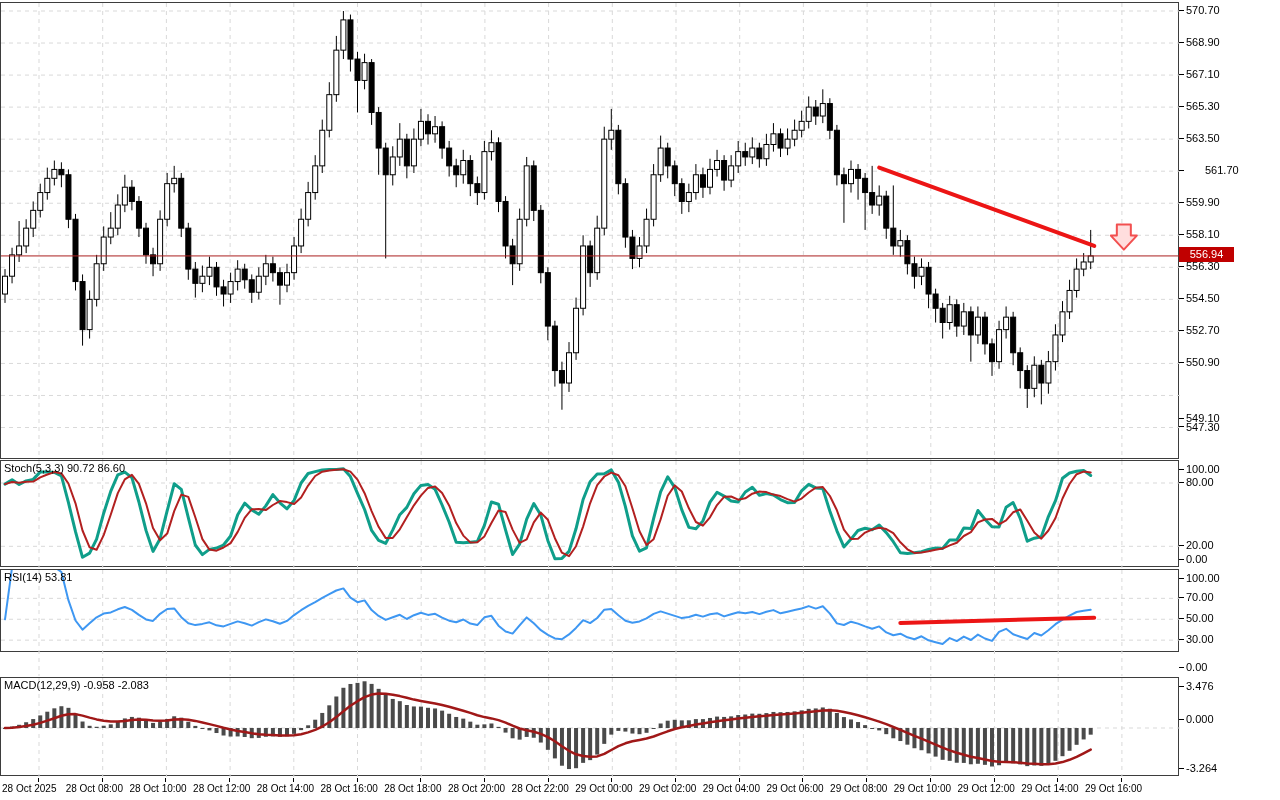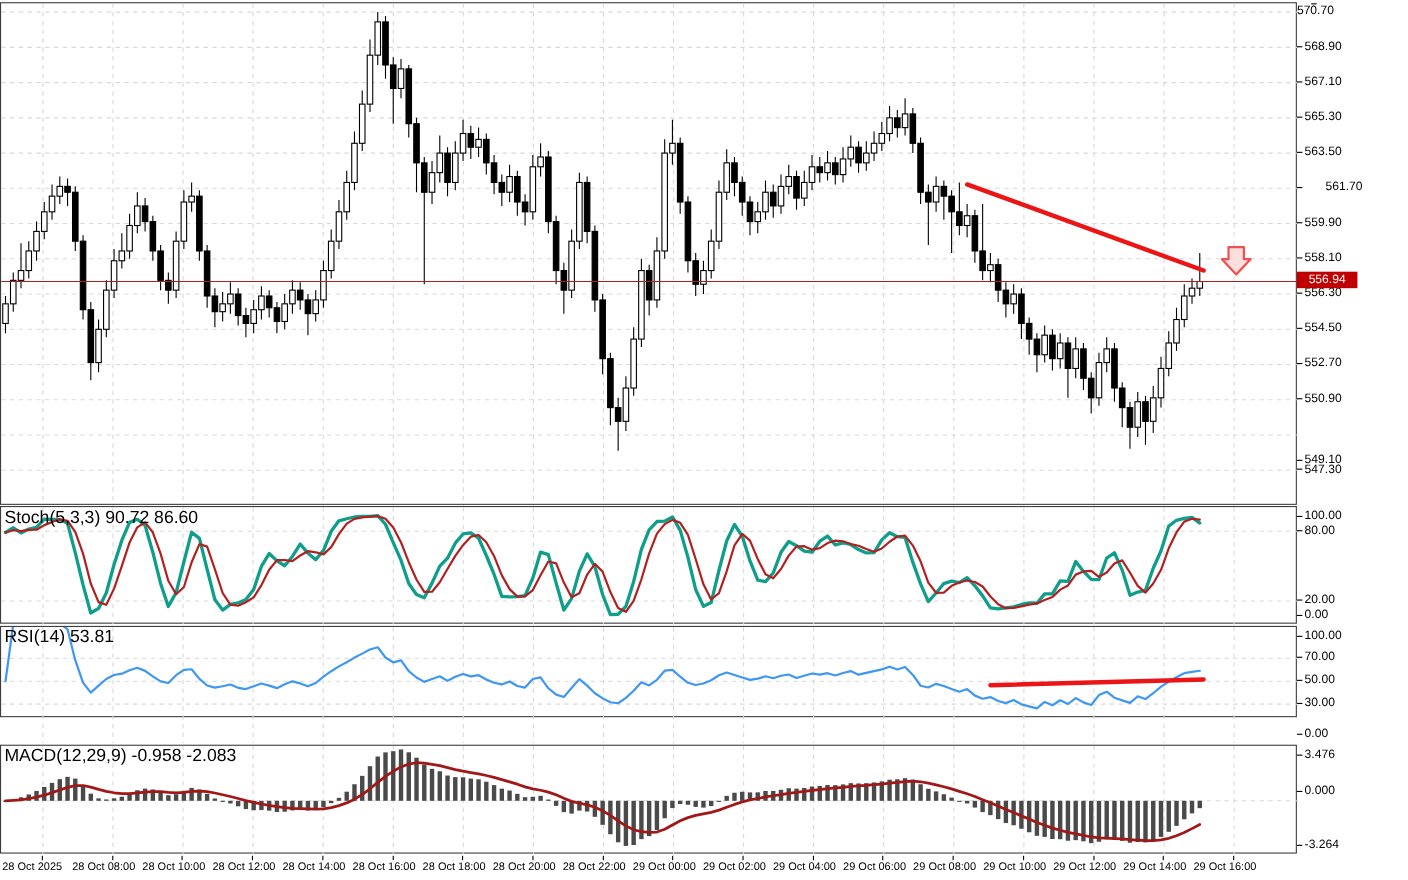--- a/index.html
+++ b/index.html
@@ -1,21 +1,21 @@
 <!DOCTYPE html>
 <html><head>
 <meta charset="utf-8">
 <style>
   html,body{margin:0;padding:0;background:#fff;}
   #chart{position:relative;width:1280px;height:800px;background:#ffffff;
          font-family:"Liberation Sans",sans-serif;overflow:hidden;}
   .panel{position:absolute;left:0;width:1179px;background:#fff;
          border:1px solid #3d3d3d;box-sizing:border-box;}
   .panel svg{position:absolute;left:0;top:0;}
-  .plabel{position:absolute;left:3px;top:1px;font-size:16px;color:#000;z-index:6;}
+  .plabel{position:absolute;left:3px;top:1px;font-size:11px;color:#000;z-index:6;}
   #axis-right{position:absolute;left:1179px;top:0;width:101px;height:778px;}
   .alabel{position:absolute;left:0;display:flex;align-items:center;height:14px;
           font-size:11px;color:#000;white-space:nowrap;}
   .alabel .tick{width:5px;height:1px;background:#000;margin-right:2px;flex:0 0 auto;}
   #badge{position:absolute;left:1179px;width:55px;height:15px;line-height:15px;
          font-size:11px;text-align:center;z-index:8;}
   #axis-time{position:absolute;top:778px;left:0;width:1280px;height:22px;}
   .tlabel{position:absolute;top:5px;font-size:10px;color:#000;white-space:nowrap;}
   .ttick{position:absolute;top:0;width:1px;height:4px;background:#000;}
 </style>
@@ -613,21 +613,21 @@
           <rect x="1059.5" y="50" width="4" height="28.189079150890677"></rect>
           <rect x="1066.55" y="50" width="4" height="22.779071676842918"></rect>
           <rect x="1073.6" y="50" width="4" height="16.813536833986547"></rect>
           <rect x="1080.6499999999999" y="50" width="4" height="11.44338586235692"></rect>
           <rect x="1087.7" y="50" width="4" height="6.671483188736389"></rect>
         </g>
         <polyline points="4.0,50.0 11.1,49.7 18.1,49.1 25.1,48.1 32.2,46.7 39.3,44.9 46.3,42.6 53.4,40.2 60.4,37.8 67.4,36.2 74.5,36.1 81.5,37.6 88.6,39.6 95.6,41.4 102.7,42.7 109.8,43.4 116.8,43.5 123.8,42.9 130.9,42.1 137.9,41.6 145.0,41.7 152.0,42.4 159.1,42.7 166.2,42.4 173.2,41.5 180.3,41.2 187.3,41.7 194.3,42.9 201.4,44.5 208.4,46.1 215.5,47.9 222.5,49.8 229.6,51.5 236.7,52.9 243.7,54.1 250.8,55.3 257.8,56.3 264.8,56.8 271.9,57.1 278.9,57.4 286.0,57.6 293.1,57.3 300.1,56.2 307.1,54.4 314.2,51.9 321.3,48.5 328.3,44.3 335.3,39.1 342.4,33.2 349.4,27.8 356.5,23.2 363.6,19.2 370.6,16.6 377.6,15.4 384.7,15.7 391.8,16.8 398.8,18.1 405.8,19.8 412.9,21.6 419.9,23.0 427.0,24.3 434.1,25.6 441.1,27.0 448.1,28.7 455.2,30.8 462.3,32.8 469.3,34.9 476.3,37.3 483.4,39.1 490.4,40.4 497.5,42.1 504.6,44.6 511.6,47.7 518.6,50.5 525.7,52.2 532.8,53.7 539.8,55.9 546.9,59.1 553.9,63.3 560.9,68.2 568.0,72.8 575.0,76.3 582.1,78.0 589.1,78.8 596.2,78.4 603.3,75.9 610.3,72.0 617.4,68.2 624.4,65.3 631.4,63.3 638.5,61.9 645.5,60.5 652.6,58.5 659.6,55.9 666.7,53.3 673.8,51.0 680.8,49.2 687.9,47.9 694.9,46.5 701.9,45.4 709.0,44.3 716.0,43.2 723.1,42.3 730.1,41.5 737.2,40.6 744.3,39.8 751.3,39.0 758.4,38.3 765.4,37.7 772.4,36.9 779.5,36.4 786.5,35.9 793.6,35.4 800.6,34.8 807.7,34.0 814.8,33.3 821.8,32.5 828.9,32.2 835.9,32.7 842.9,34.0 850.0,35.5 857.0,37.2 864.1,39.2 871.1,41.4 878.2,43.6 885.3,46.1 892.3,49.0 899.4,51.8 906.4,54.8 913.4,57.9 920.5,60.7 927.5,63.7 934.6,66.6 941.6,69.7 948.7,72.3 955.8,74.8 962.8,76.8 969.9,78.7 976.9,80.1 983.9,81.5 991.0,82.9 998.0,83.7 1005.1,84.0 1012.1,84.3 1019.2,84.7 1026.3,85.4 1033.3,85.8 1040.3,86.2 1047.4,86.2 1054.5,85.5 1061.5,84.1 1068.5,81.8 1075.6,78.8 1082.6,75.3 1089.7,71.6" fill="none" stroke="#a01818" stroke-width="2.5" stroke-linejoin="round" stroke-linecap="round"></polyline>
       </svg>
     </div>
   <div id="axis-right">
-      <div class="alabel" style="top: 3px; flex-direction: column;">
+      <div class="alabel" style="top: 3px;">
         <span class="tick"></span>
         <span>570.70</span>
       </div>
       <div class="alabel" style="top: 35.04px;">
         <span class="tick"></span>
         <span>568.90</span>
       </div>
       <div class="alabel" style="top: 67.08px;">
         <span class="tick"></span>
         <span>567.10</span>

